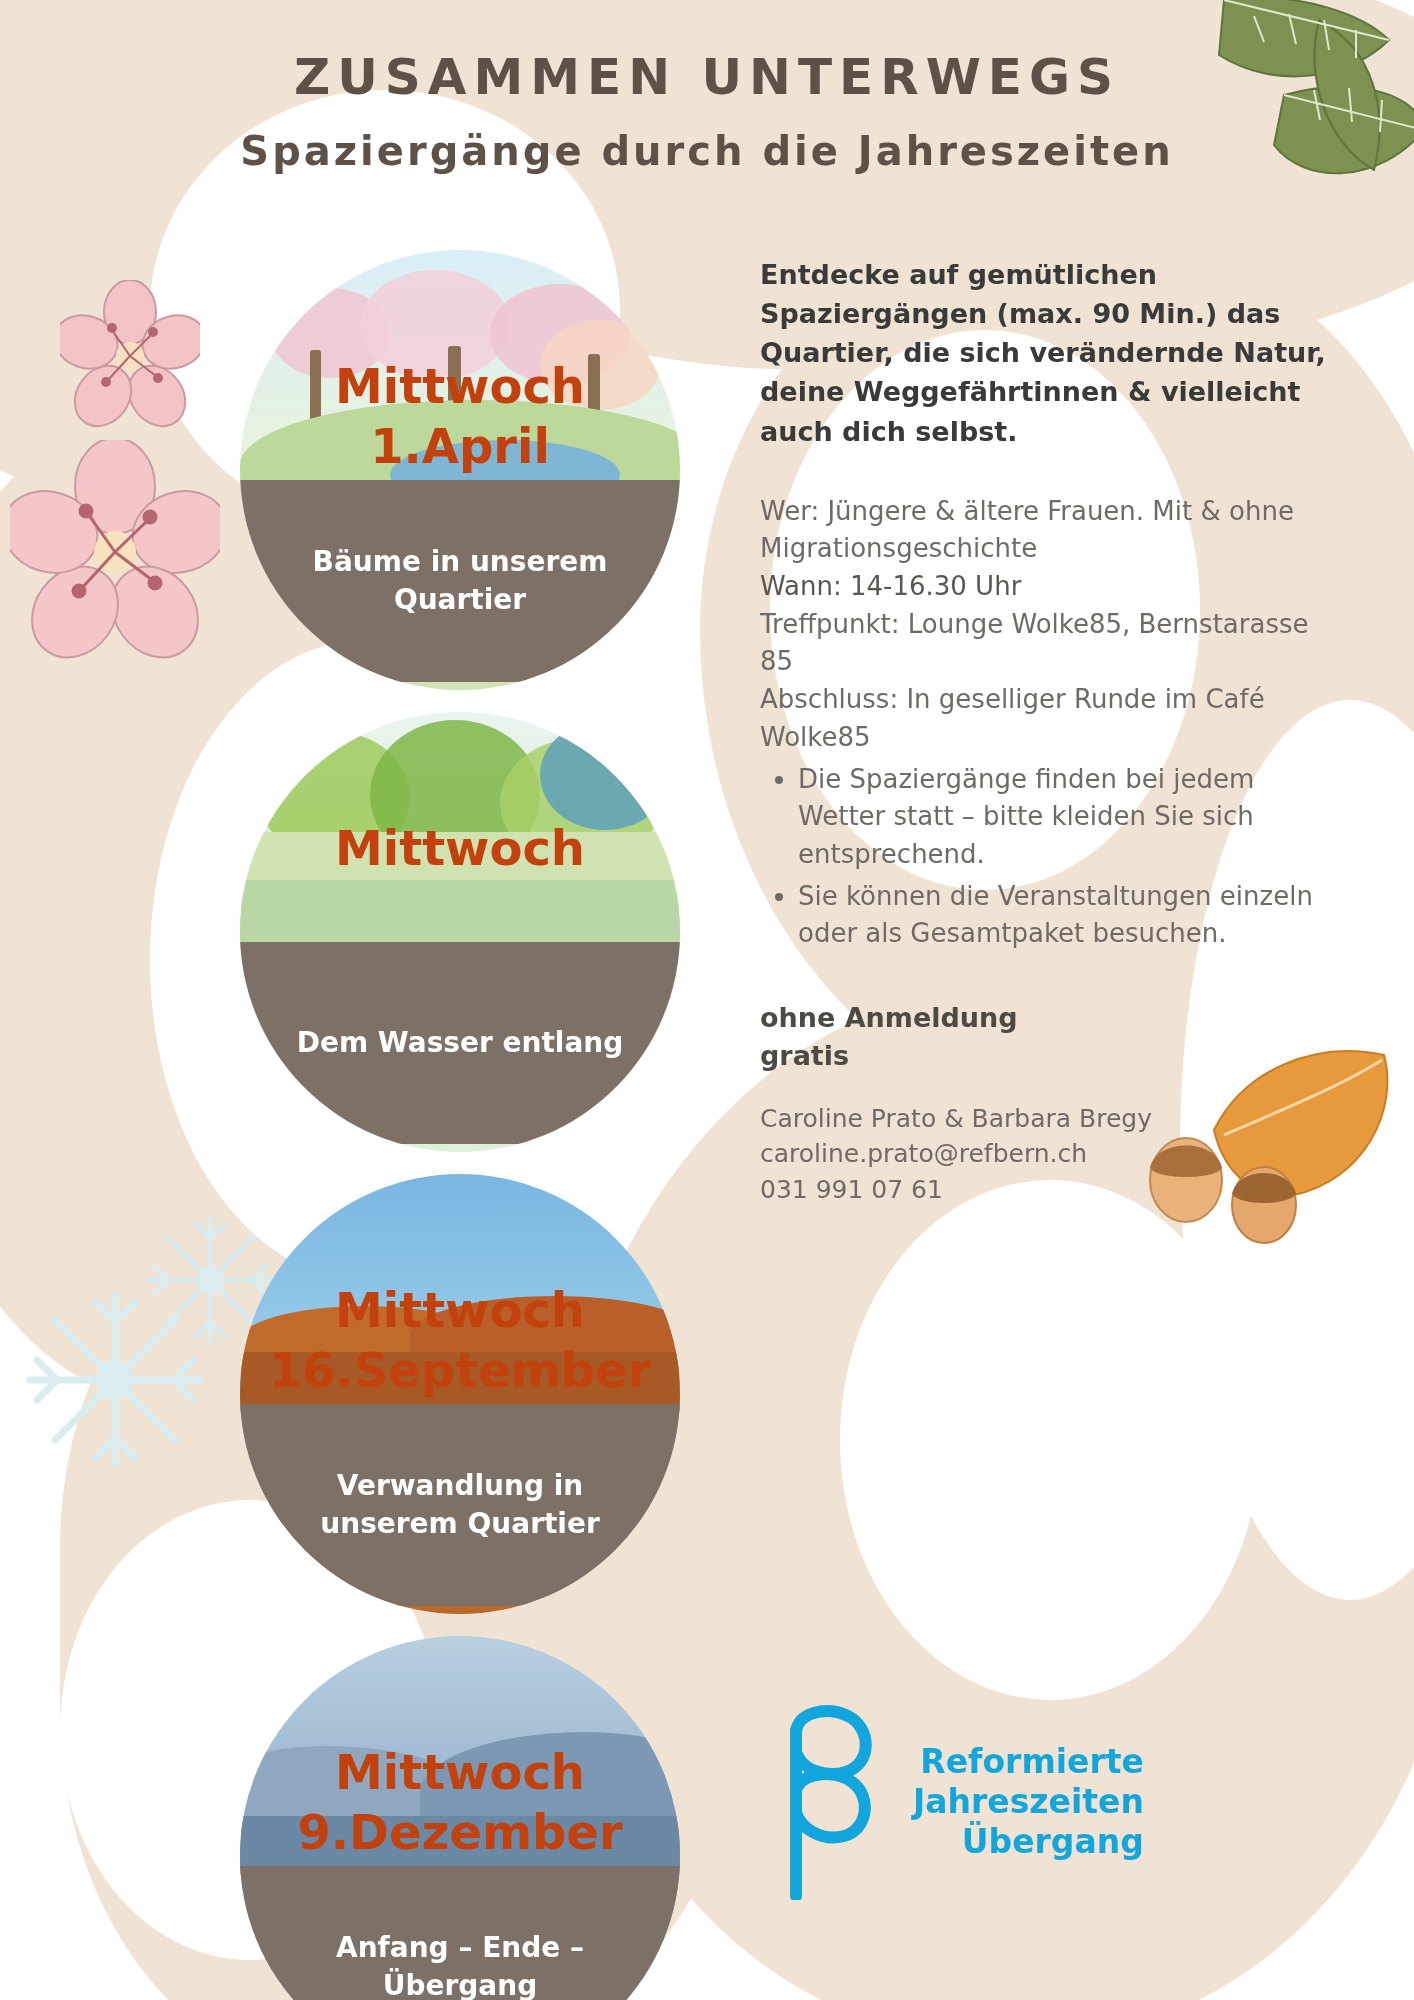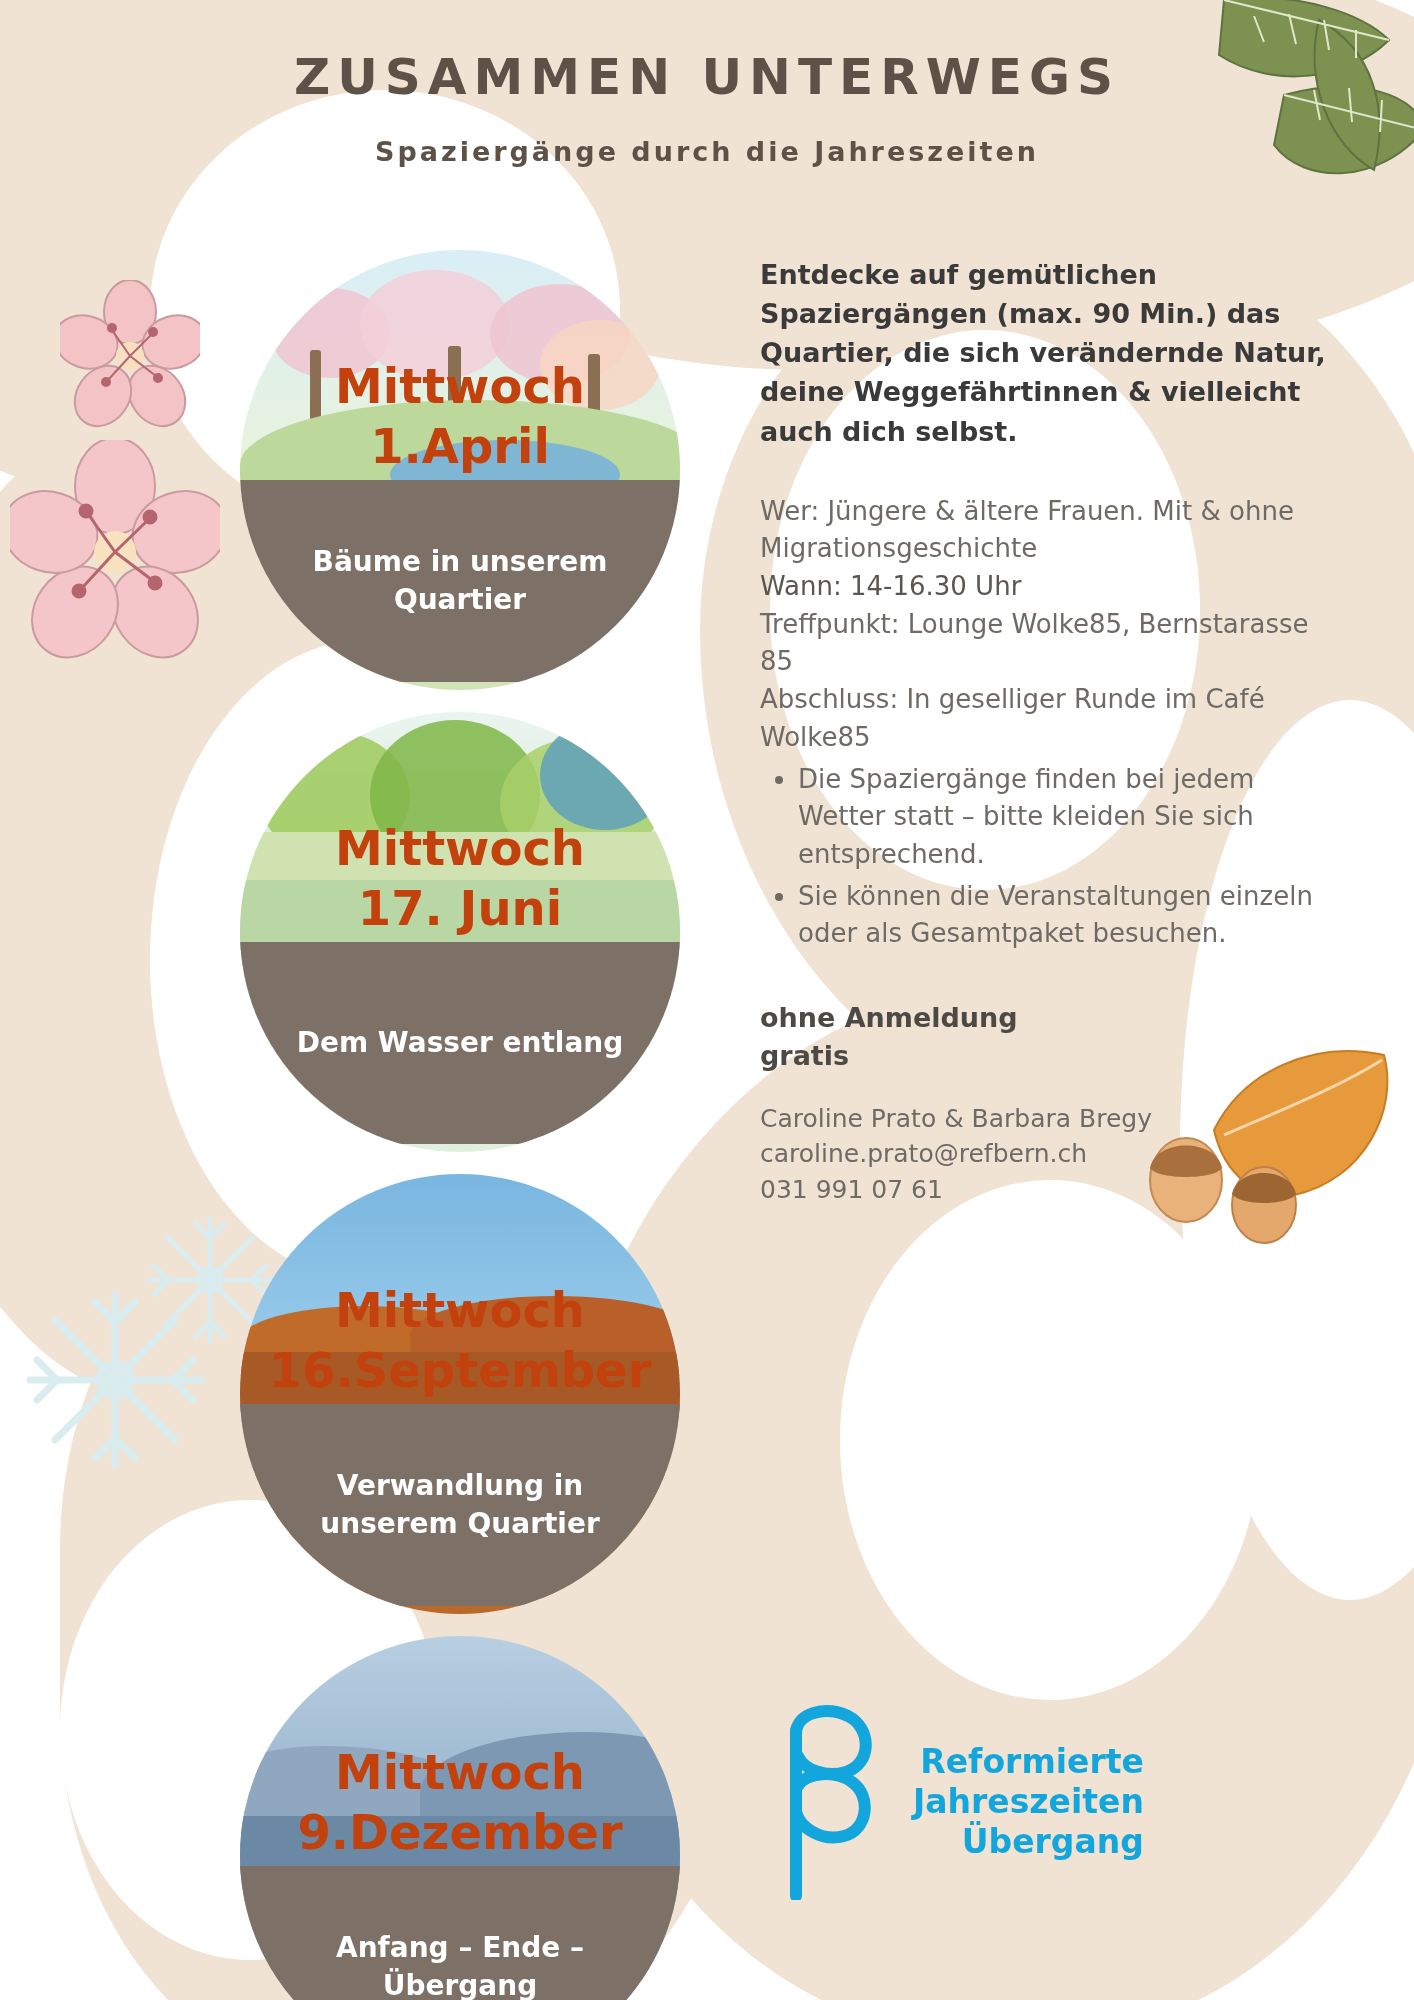--- a/index.html
+++ b/index.html
@@ -103,25 +103,25 @@
   }
   .main-title {
     font-size: 50px;
     font-weight: bold;
     letter-spacing: 7px;
     color: #5e5147;
     margin: 0;
     font-family: "DejaVu Sans", sans-serif;
   }
   .sub-title {
-    font-size: 27px;
+    font-size: 40px;
     font-weight: bold;
     letter-spacing: 3px;
     color: #5e5147;
-    margin: 30px 0 0 0;
+    margin: 22px 0 0 0;
   }
 
   
   .circles {
     position: absolute;
     left: 240px;
     top: 250px;
     width: 440px;
     z-index: 30;
   }
@@ -437,21 +437,20 @@
     <div class="circle-img art-summer">
       <div class="blob" style="left:20px;top:20px;width:150px;height:130px;background:#9fca5c;"></div>
       <div class="blob" style="left:130px;top:8px;width:170px;height:150px;background:#7fb648;"></div>
       <div class="blob" style="left:260px;top:26px;width:160px;height:130px;background:#a8cf6a;"></div>
       <div class="blob" style="left:300px;top:8px;width:130px;height:110px;background:#5fa0bb;"></div>
       <div class="blob" style="left:0px;top:120px;width:440px;height:80px;background:#cfe2b0;opacity:1;border-radius:0;"></div>
       <div class="blob" style="left:0px;top:168px;width:440px;height:70px;background:#b9d6a5;opacity:1;border-radius:0;"></div>
     </div>
     <div class="circle-date">
       <span>Mittwoch</span>
-      <span class="line2">17. Juni</span>
     </div>
     <div class="circle-bottom">
       <div class="circle-caption">Dem Wasser entlang</div>
     </div>
   </div>
 
   <div class="circle-card">
     <div class="circle-img art-autumn">
       <div class="blob" style="left:0px;top:132px;width:250px;height:70px;background:#c06b2a;opacity:1;border-radius:50% 50% 0 0;"></div>
       <div class="blob" style="left:170px;top:122px;width:290px;height:80px;background:#b9602a;opacity:1;border-radius:50% 50% 0 0;"></div>

